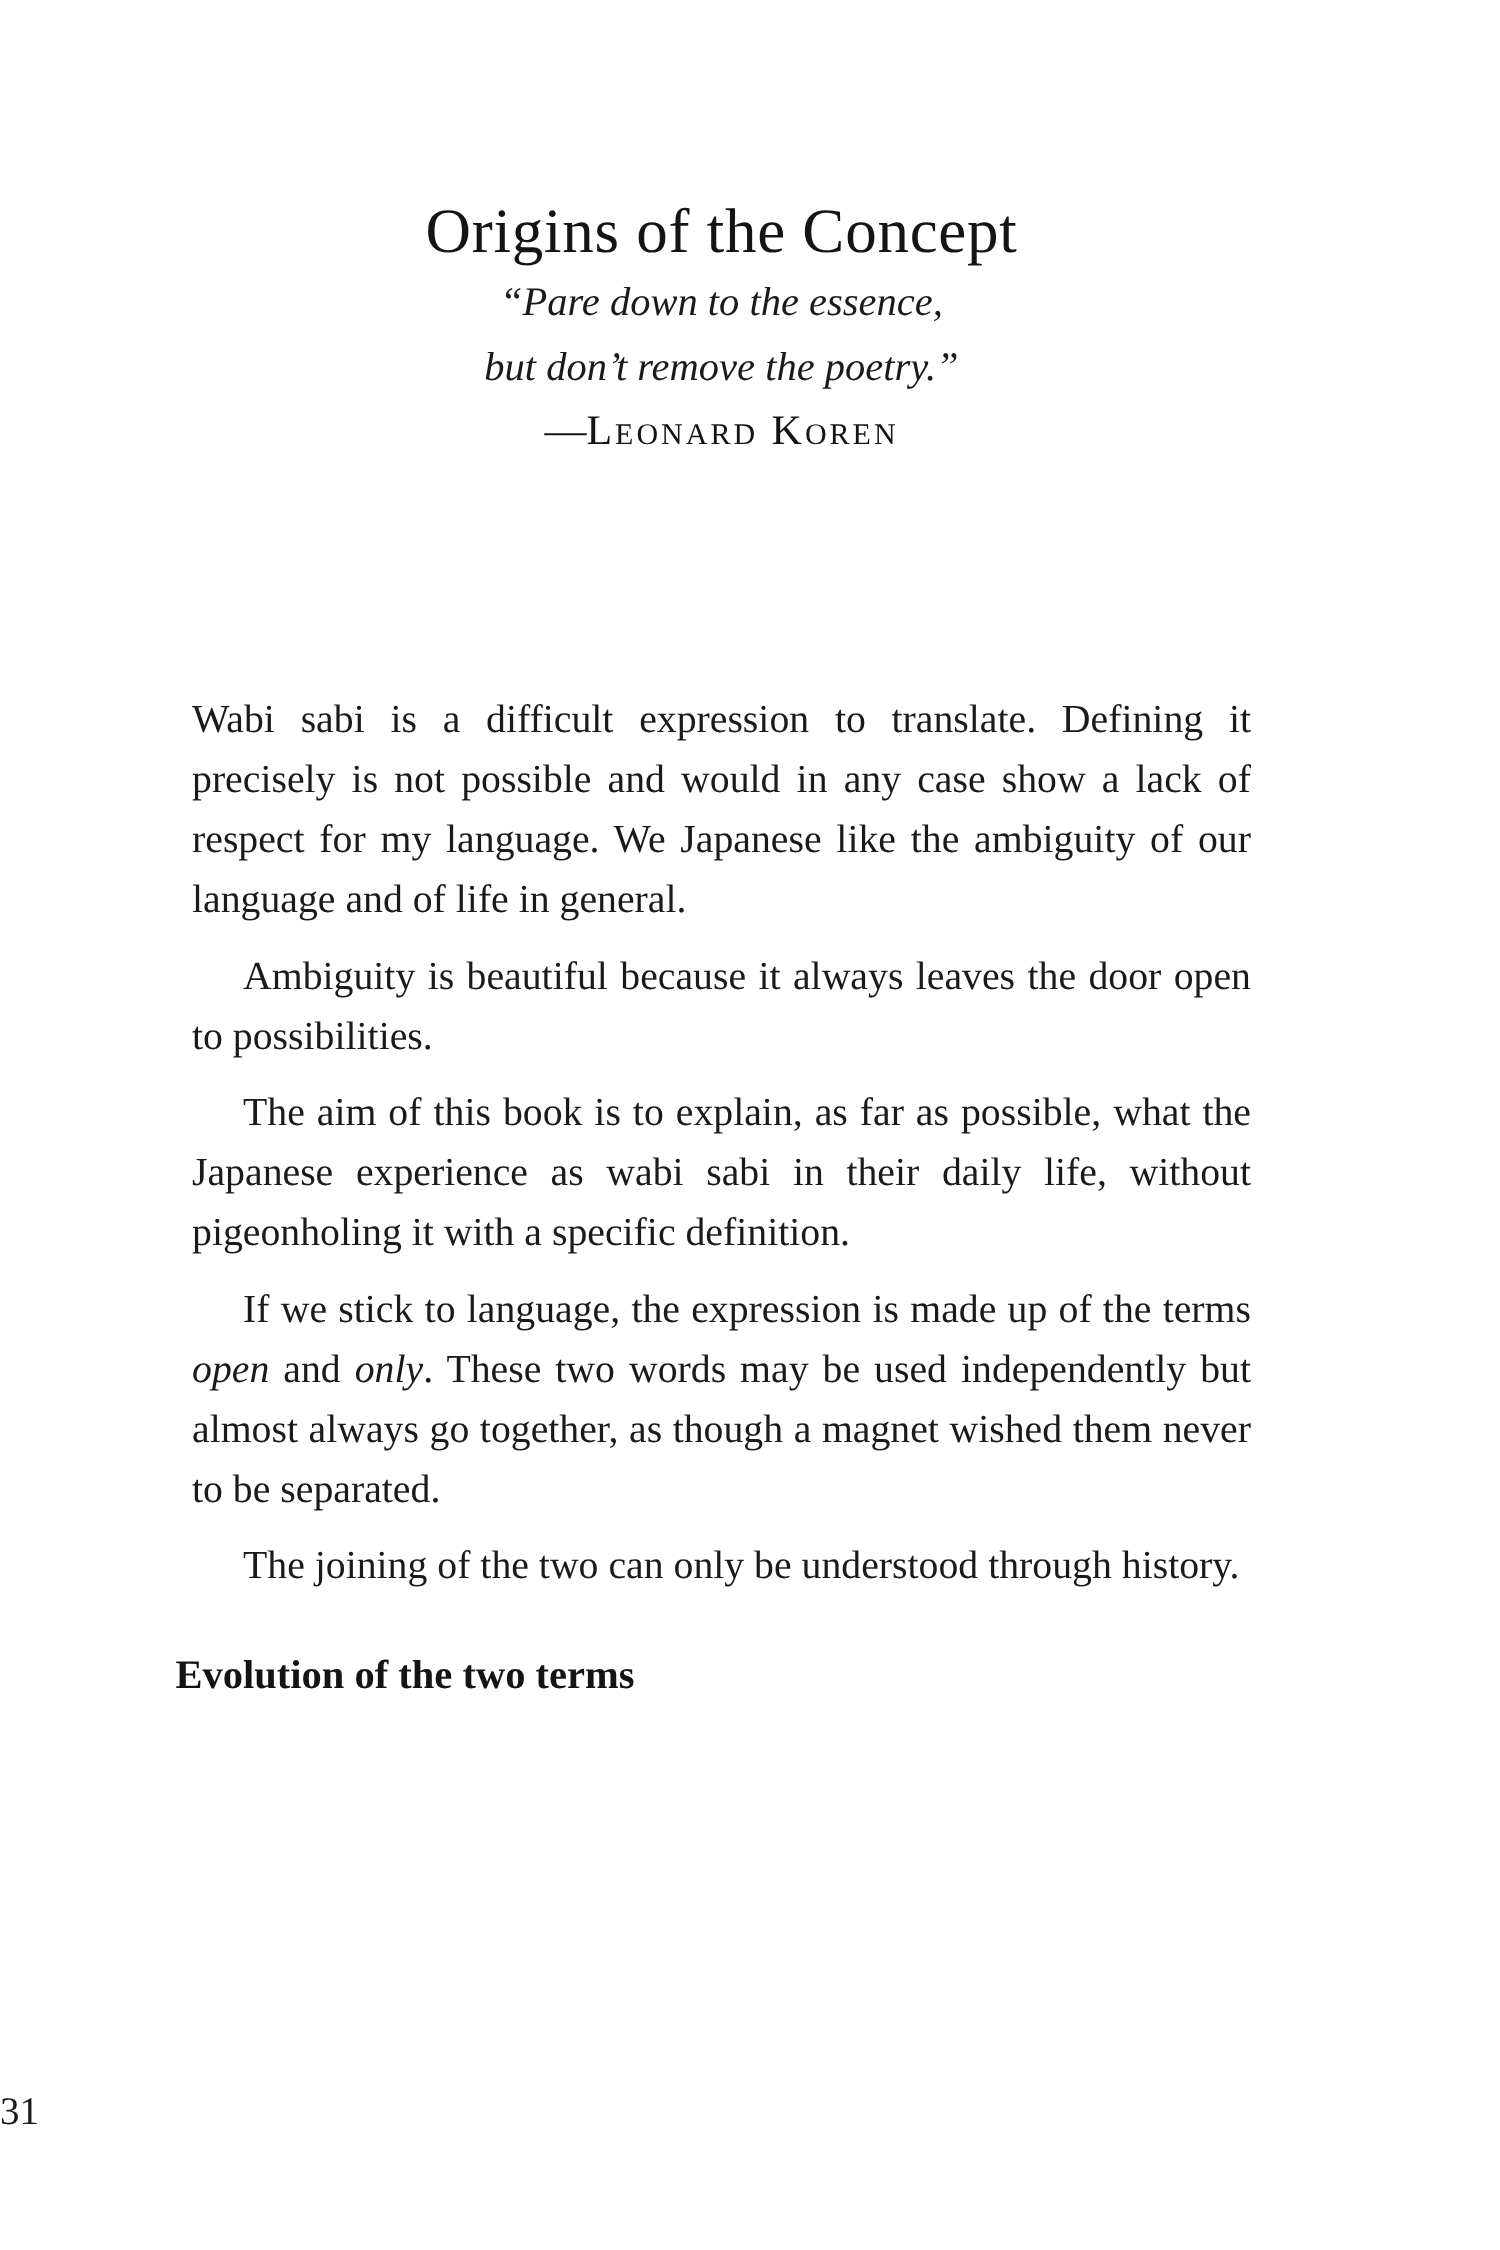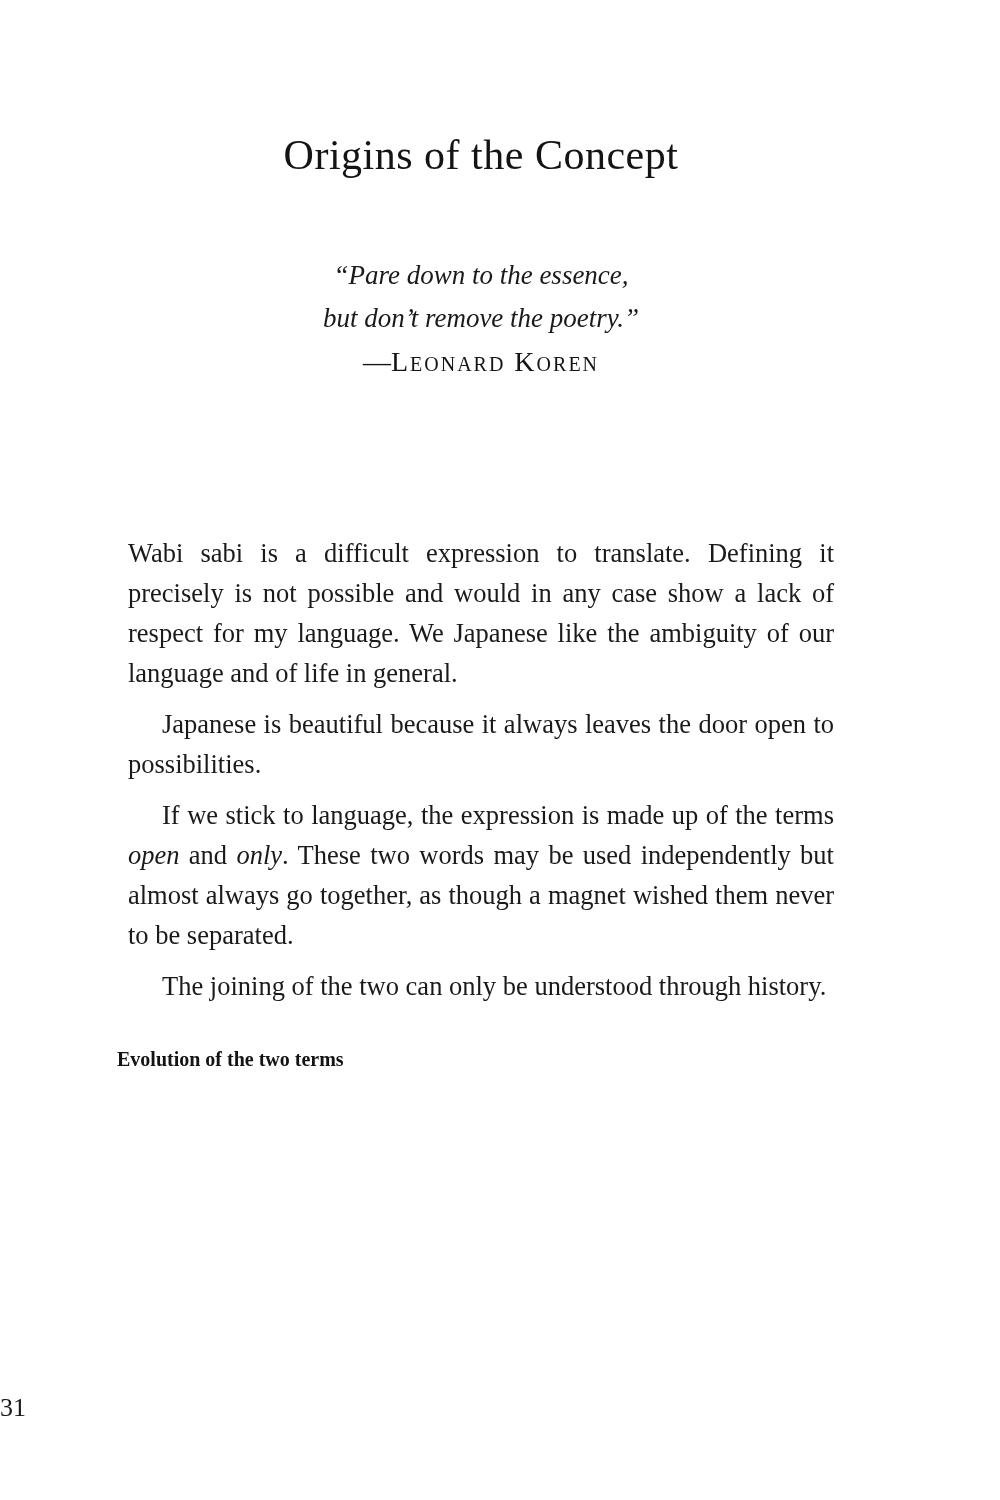--- a/index.html
+++ b/index.html
@@ -26,21 +26,20 @@
   .chapter-title {
     margin: 130px 0 0 0;
     font-size: 42px;
     font-weight: 400;
     line-height: 50px;
     text-align: center;
     letter-spacing: 0.5px;
     color: #141414;
   }
   .epigraph {
-    margin-top: 74px;
     text-align: center;
   }
   .epigraph .quote-line {
     margin: 0;
     font-style: italic;
     font-size: 27px;
     line-height: 43px;
     color: #1a1a1a;
   }
   .epigraph .attribution {
@@ -64,21 +63,21 @@
     margin: 11px;
   }
   .body-text p.ind {
     text-indent: 34px;
   }
   .body-text em {
     font-style: italic;
   }
   .section-heading {
     margin: 33px 0 0 0;
-    font-size: 20px;
+    font-size: 27px;
     font-weight: 700;
     line-height: 40px;
     text-align: left;
     color: #141414;
   }
   .folio {
     position: absolute;
     top: 1393px;
     left: 0;
     width: 1000px;
@@ -97,21 +96,22 @@
     <h1 class="chapter-title">Origins of the Concept</h1>
 
     <div class="epigraph">
       <p class="quote-line">“Pare down to the essence,</p>
       <p class="quote-line">but don’t remove the poetry.”</p>
       <p class="attribution"><span>—</span><span class="name">Leonard Koren</span></p>
     </div>
 
     <div class="body-text">
       <p>Wabi sabi is a difficult expression to translate. Defining it precisely is not possible and would in any case show a lack of respect for my language. We Japanese like the ambiguity of our language and of life in general.</p>
-      <p class="ind">Japanese is beautiful because it always leaves the door open to possibilities.</p>
+      <p class="ind">Ambiguity is beautiful because it always leaves the door open to possibilities.</p>
+      <p class="ind">The aim of this book is to explain, as far as possible, what the Japanese experience as wabi sabi in their daily life, without pigeonholing it with a specific definition.</p>
       <p class="ind"><span>If we stick to language, the expression is made up of the terms </span><em>open</em><span> and </span><em>only</em><span>. These two words may be used independently but almost always go together, as though a magnet wished them never to be separated.</span></p>
       <p class="ind">The joining of the two can only be understood through history.</p>
 
       <h2 class="section-heading">Evolution of the two terms</h2>
 
     </div>
 
   </div>
 
   <div class="folio">31</div>

